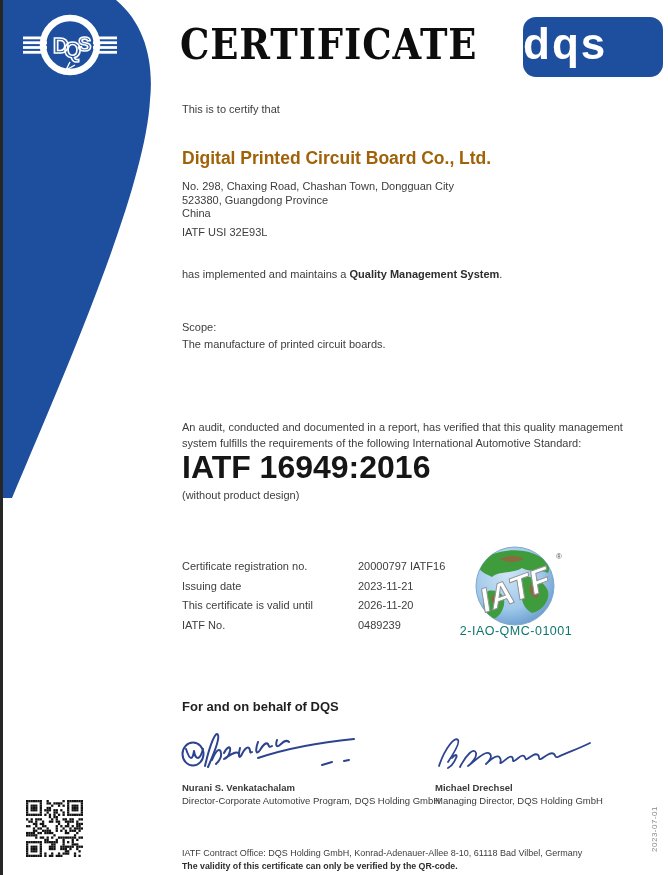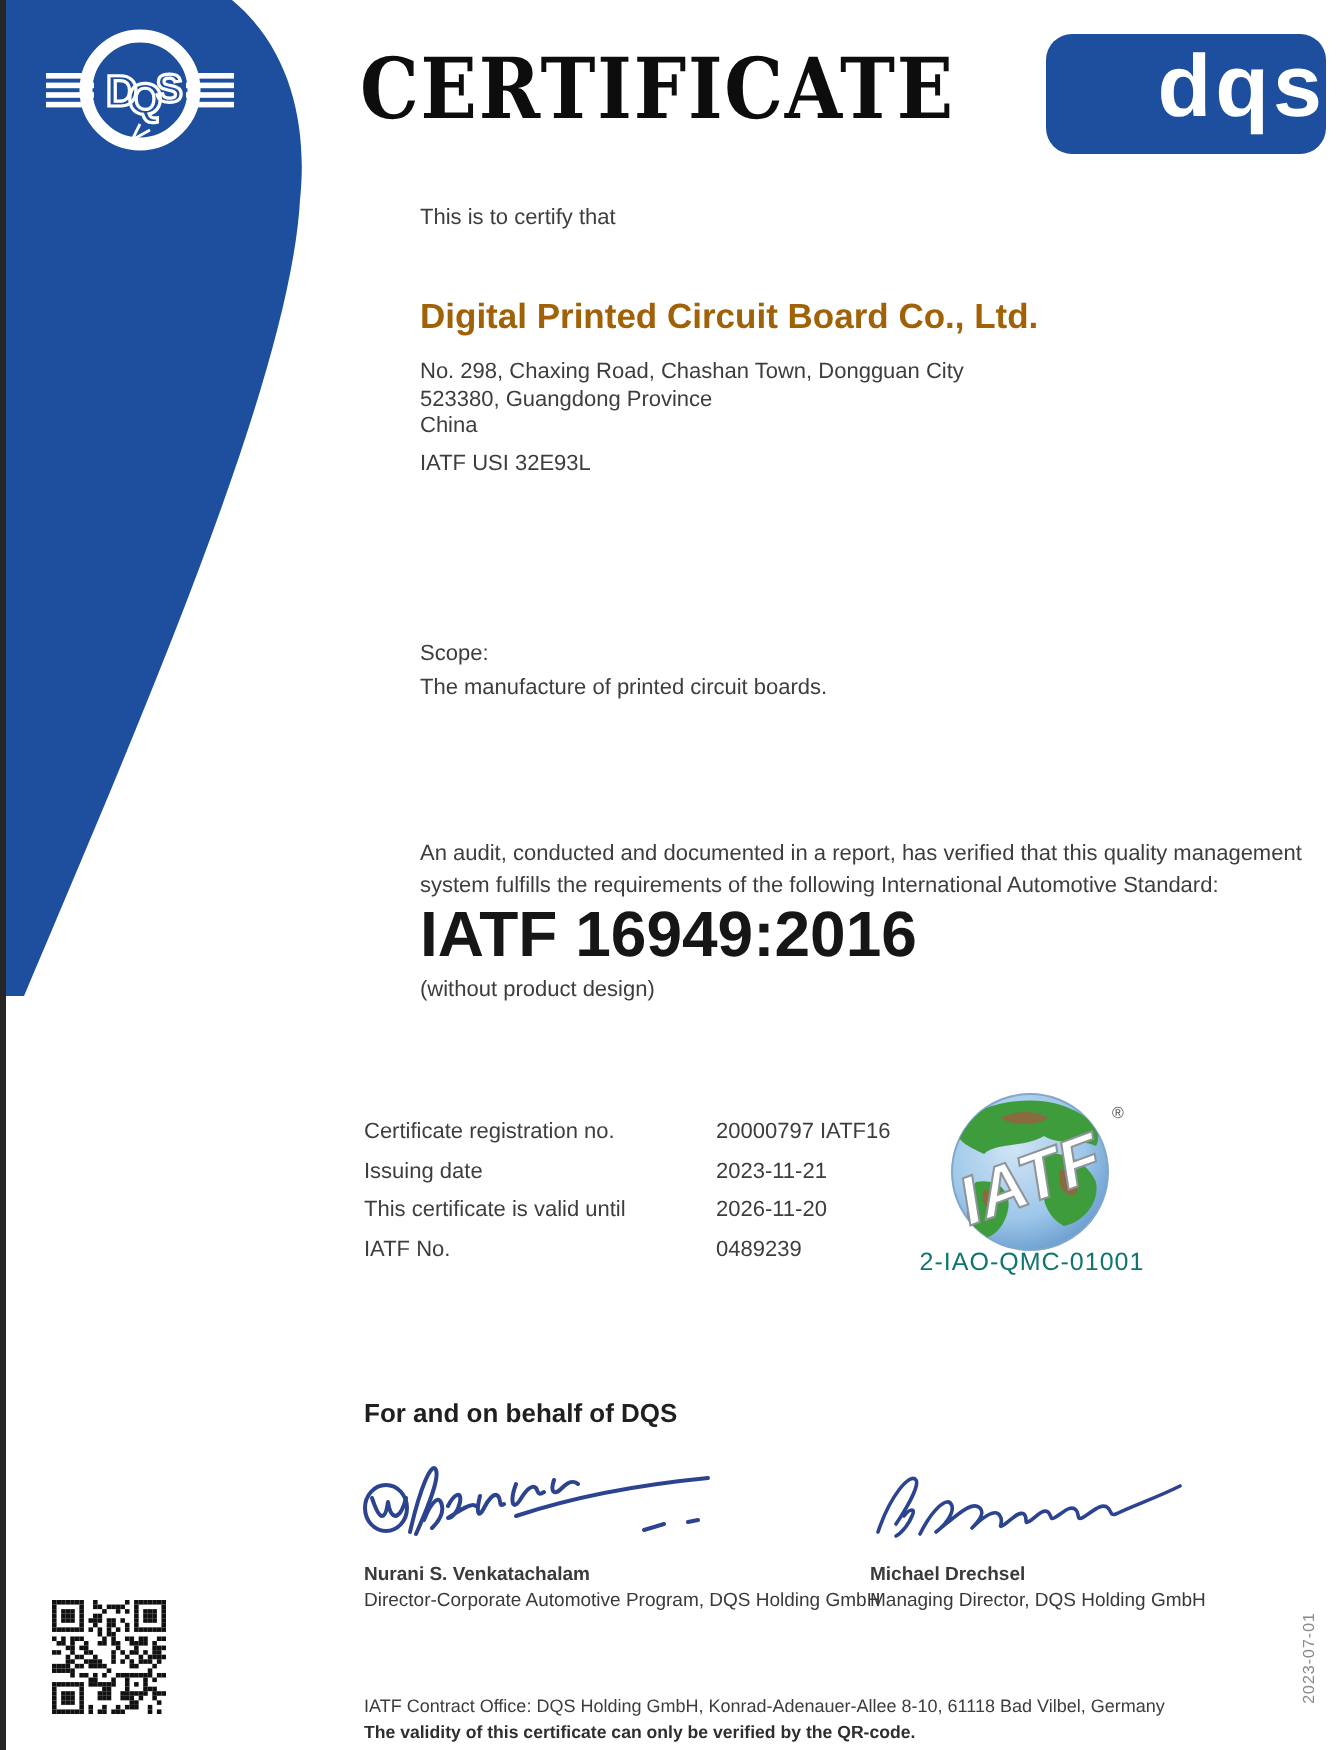--- a/index.html
+++ b/index.html
@@ -20,28 +20,28 @@
   .cert-title {
     position:absolute; left:180px; top:20px; z-index:3;
     font-family:"DejaVu Serif", serif;
     font-size:42px; font-weight:700; color:#0d0d0d;
     letter-spacing:1px; transform:scaleX(.88); transform-origin:left center;
     white-space:nowrap;
   }
   .dqs-logo {
     position:absolute; left:523px; top:17px; width:140px; height:60px;
     background:#1d4f9e; border-radius:13px; z-index:3;
-    display:flex; align-items:center; justify-content:flex-end;
+    display:flex; align-items:center; justify-content:flex-start;
   }
   .dqs-logo span {
     color:#ffffff; font-size:44px; font-weight:700; letter-spacing:2px;
     line-height:1; transform:translateY(-3px);
   }
 
-  .t { position:absolute; left:182px; font-size:11px; line-height:13.5px; color:#3d3d3d;margin-left:28px; }
+  .t { position:absolute; left:182px; font-size:11px; line-height:13.5px; color:#3d3d3d; }
   .intro { top:103px; }
   .company-name { top:148px; font-size:17.5px; font-weight:700; color:#a16207; line-height:20px; }
   .address { top:180px; }
   .usi { top:226px; }
   .statement { top:268px; }
   .statement b { color:#2e2e2e; }
   .scope-label { top:321px; }
   .scope-text { top:338px; }
   .audit { top:419px; line-height:16px; }
   .standard-name { top:461px; font-size:32px; font-weight:700; color:#161616; }
@@ -116,20 +116,21 @@
   <div class="t intro">This is to certify that</div>
 
   <div class="t company-name">Digital Printed Circuit Board Co., Ltd.</div>
   <div class="t address">
     <div>No. 298, Chaxing Road, Chashan Town, Dongguan City</div>
     <div>523380, Guangdong Province</div>
     <div>China</div>
   </div>
   <div class="t usi">IATF USI 32E93L</div>
 
+  <div class="t statement"><span>has implemented and maintains a </span><b>Quality Management System</b><span>.</span></div>
 
   <div class="t scope-label">Scope:</div>
   <div class="t scope-text">The manufacture of printed circuit boards.</div>
 
   <div class="t audit">
     <div>An audit, conducted and documented in a report, has verified that this quality management</div>
     <div>system fulfills the requirements of the following International Automotive Standard:</div>
   </div>
 
   <div class="t standard-name">IATF 16949:2016</div>

